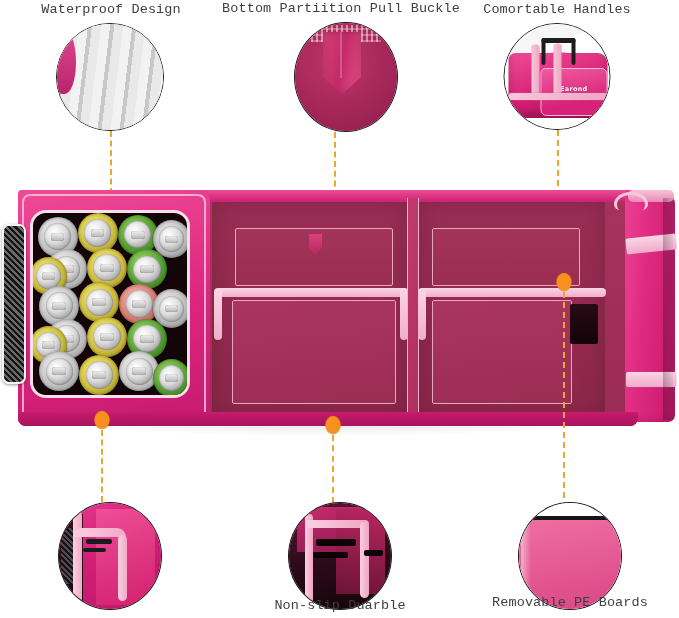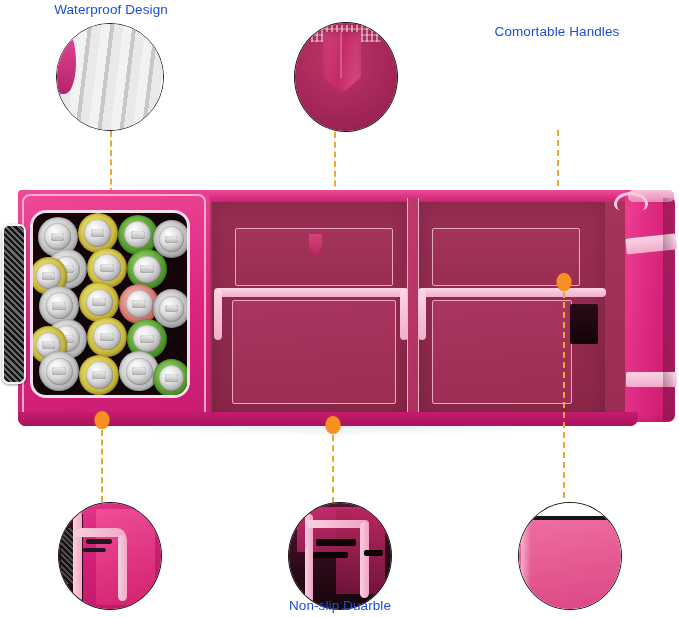--- a/index.html
+++ b/index.html
@@ -7,24 +7,24 @@
   body{
     width:679px; height:618px;
     font-family:"DejaVu Sans", sans-serif;
     position:relative; overflow:hidden;
   }
   #stage{ position:absolute; inset:0; }
 
   
   .callout-label{
     position:absolute;
-    font-family:Liberation Sans, sans-serif;
+    font-family:Liberation Mono, monospace;
     font-size:13.5px;
     font-weight:400;
-    color:#1d4ed8;
+    color:#404040;
     letter-spacing:0.1px;
     white-space:nowrap;
     text-align:left;
     transform:translateX(-50%);
   }
 
   
   .dash-v{
     position:absolute;
     width:0; border-left:2px dashed #E9A82E;
@@ -280,34 +280,51 @@
     clip-path:polygon(0 0,100% 0,100% 58%,50% 100%,0 58%);
   }
 </style>
 </head>
 <body>
 
 <div id="stage">
 
   <div class="callout-label" style="left:111px; top:2px;">Waterproof Design</div>
 
-
-  <div class="callout-label" style="left:557px; top:2px;margin-top:22px;">Comortable Handles</div>
+  <div class="callout-label" style="left:341px; top:1px;">Bottom Partiition Pull Buckle</div>
+
+  <div class="callout-label" style="left:557px; top:2px;">Comortable Handles</div>
 
   <div class="bubble" style="left:110px; top:23px; width:108px; height:108px;">
     <div class="bubble-inner foil"></div>
   </div>
 
   <div class="bubble" style="left:346px; top:22px; width:104px; height:110px;">
     <div class="bubble-inner buckle">
       <div class="dots-top"></div>
       <div class="strap"></div>
     </div>
   </div>
 
+  <div class="bubble" style="left:557px; top:23px; width:107px; height:107px;">
+    <div class="bubble-inner handles">
+      <div class="cell" style="left:8%;  top:30%; width:17%; height:26%;"></div>
+      <div class="cell" style="left:26%; top:28%; width:17%; height:26%;"></div>
+      <div class="cell" style="left:44%; top:27%; width:16%; height:25%;"></div>
+      <div class="bag"></div>
+      <div class="bag-front"></div>
+      <div class="brand" style="left:34%;width:64%;top:58%;">Earond</div>
+      <div class="hbar" style="left:35%; top:13%; width:33%; height:5%;"></div>
+      <div class="hbar" style="left:35%; top:13%; width:4%;  height:26%;"></div>
+      <div class="hbar" style="left:64%; top:13%; width:4%;  height:26%;"></div>
+      <div class="hstrap" style="left:26%; top:20%; width:7%; height:52%;"></div>
+      <div class="hstrap" style="left:47%; top:19%; width:7%; height:50%;"></div>
+      <div class="hstrap" style="left:4%;  top:66%; width:94%; height:6%;"></div>
+    </div>
+  </div>
 
   <div class="dash-v" style="left:111px; top:131px; height:82px;"></div>
   <div class="dot" style="left:111px; top:214px; width:16px; height:19px;"></div>
 
   <div class="dash-v" style="left:335px; top:132px; height:103px;"></div>
   <div class="dot" style="left:335px; top:237px; width:15px; height:18px;"></div>
 
   <div class="dash-v" style="left:558px; top:130px; height:116px;"></div>
   <div class="dash-h" style="left:558px; top:245px; width:78px;"></div>
   <div class="dot" style="left:639px; top:246px; width:16px; height:19px;"></div>
@@ -507,14 +524,15 @@
     <div class="bubble-inner peboard">
       <div class="edge"></div>
       <div class="board"></div>
       <div class="gloss"></div>
     </div>
   </div>
 
 
   <div class="callout-label" style="left:340px; top:598px;">Non-slip Duarble</div>
 
+  <div class="callout-label" style="left:570px; top:595px;">Removable PE Boards</div>
 
 </div>
 
 </body></html>

